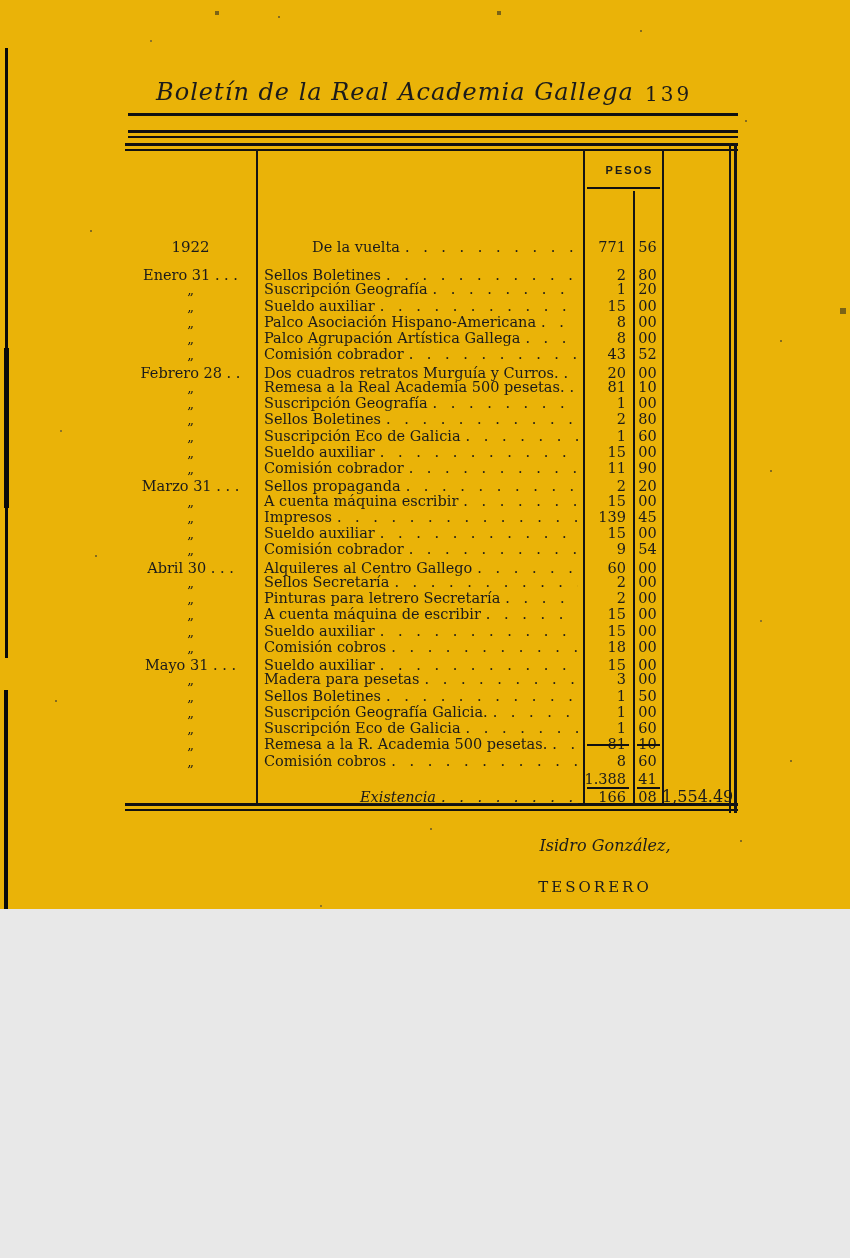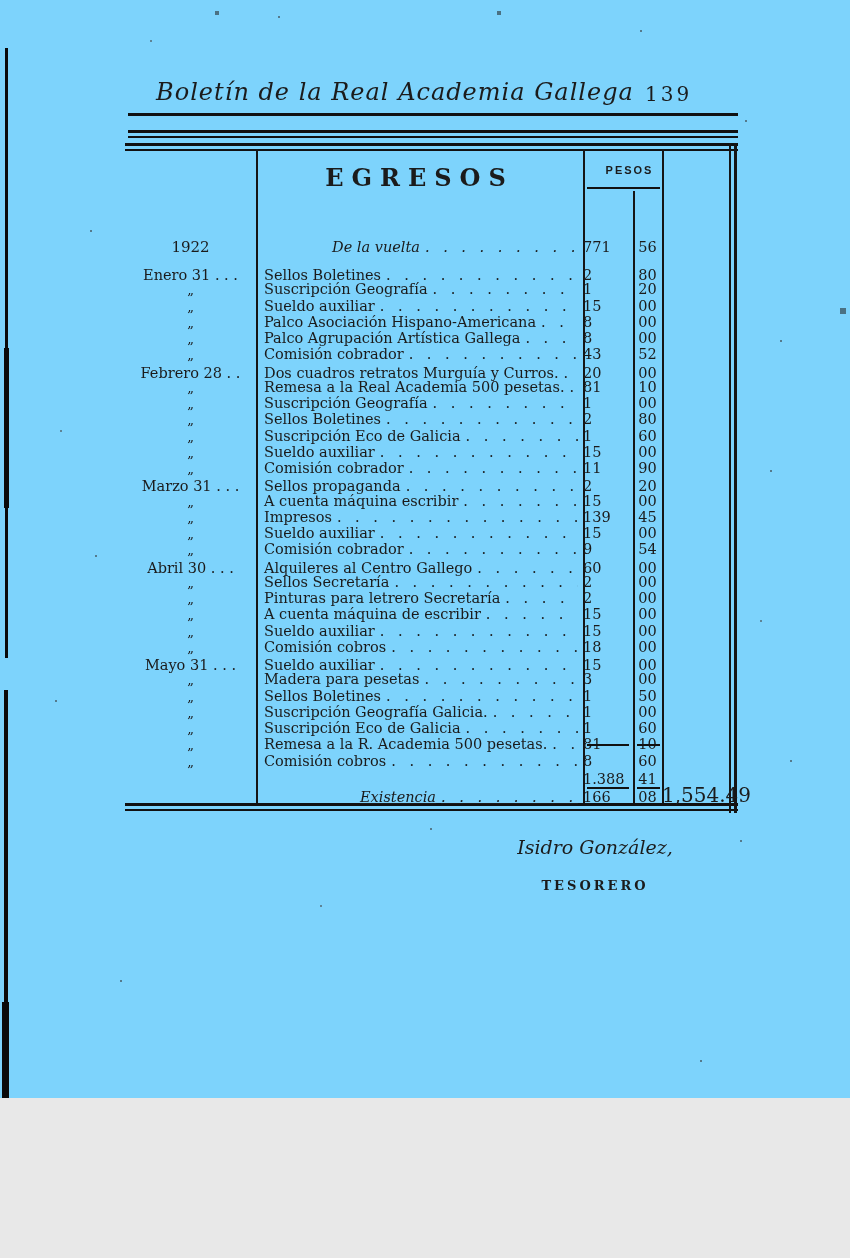--- a/index.html
+++ b/index.html
@@ -1,18 +1,18 @@
 <!DOCTYPE html>
 <html><head>
 <meta charset="utf-8">
 <style>
   html,body{margin:0;padding:0;background:#e8e8e8;}
   .page{
-    position:relative; width:850px; height:1098px; margin:0 auto;
-    background:#7dd3fc; overflow:hidden;
+    position:relative; width:850px; height:909px; margin:0 auto;
+    background:#eab308; overflow:hidden;
     font-family:"DejaVu Serif","Liberation Serif",serif;
     color:#1b1b1b;
   }
   .hline{position:absolute;background:#111;}
   .vline{position:absolute;background:#151515;}
 
   
   .spine{position:absolute;background:#0a0a0a;}
 
   
@@ -40,40 +40,40 @@
 
   .lrow{
     display:grid; grid-template-columns:131px 327px 50px 29px 76px;
     align-items:baseline; height:16.26px; line-height:16.26px;
     font-size:14.5px;
   }
   .c-date{text-align:center; white-space:nowrap;margin-top:36px;}
   .c-date.ditto{font-size:13px; line-height:14px;}
   .c-desc{display:flex; overflow:hidden; padding-left:8px; padding-right:5px; white-space:nowrap;}
   .leader{flex:1 1 auto; overflow:hidden; white-space:nowrap; padding-left:5px; letter-spacing:2px; word-spacing:5px;}
-  .c-pesos{padding-right:7px;}
+  .c-pesos{text-align:right; padding-right:7px;}
   .c-cents{text-align:center;}
-  .c-extra{text-align:right; padding-right:6px; font-size:20px; white-space:nowrap;}
+  .c-extra{text-align:right; padding-right:6px; font-size:16px; white-space:nowrap;}
 
   .carry-row{position:absolute; left:0; top:60px; width:613px;}
-  .carry-row .c-desc{padding-left:76px; font-style:italic;text-align:center;}
+  .carry-row .c-desc{padding-left:56px; text-align:center;}
 
   .rows-wrap{position:absolute; left:0; top:88px; width:613px;}
 
   .subtotal-row{position:absolute; left:0; top:605px; width:613px;}
   .balance-row{position:absolute; left:0; top:623px; width:613px;}
   .balance-row .c-desc{padding-left:104px; font-style:italic;text-decoration:underline;}
 
   .signature-name{
-    position:absolute; left:470px; top:836px; width:250px; text-align:center;
-    font-style:italic; font-size:19px; white-space:nowrap;
+    position:absolute; left:480px; top:836px; width:250px; text-align:center;
+    font-style:italic; font-size:16px; white-space:nowrap;
   }
   .signature-role{
     position:absolute; left:470px; top:878px; width:250px; text-align:center;
-    font-size:13px; font-weight:bold; letter-spacing:3px;
+    font-size:15px; font-weight:normal; letter-spacing:3px;
   }
 
   
   .specks{
     position:absolute; left:0; top:0; width:2px; height:2px; background:transparent;
     box-shadow:
       216px 12px 0 1px #222, 278px 16px 0 0 #333, 498px 12px 0 1px #222,
       640px 30px 0 0 #333, 150px 40px 0 0 #444, 745px 120px 0 0 #333,
       90px 230px 0 0 #333, 842px 310px 0 2px #222, 780px 340px 0 0 #333,
       60px 430px 0 0 #444, 770px 470px 0 0 #333, 95px 555px 0 0 #333,
@@ -111,21 +111,20 @@
     <div class="hline" style="left:0;top:666px;width:613px;height:1.5px;"></div>
     <div class="vline" style="left:604px;top:0;width:2px;height:670px;"></div>
     <div class="vline" style="left:609px;top:0;width:3px;height:670px;"></div>
 
     <div class="vline" style="left:131px;top:6px;width:1.5px;height:654px;"></div>
     <div class="vline" style="left:458px;top:6px;width:1.5px;height:654px;"></div>
     <div class="vline" style="left:537px;top:6px;width:1.5px;height:654px;"></div>
     <div class="vline" style="left:508px;top:48px;width:1.5px;height:612px;"></div>
     <div class="hline" style="left:462px;top:44px;width:73px;height:1.5px;"></div>
 
-    <div class="egresos-title">EGRESOS</div>
     <div class="pesos-header">PESOS</div>
 
     <div class="lrow carry-row">
       <span class="c-date" style="font-size:15px;">1922</span>
       <span class="c-desc">
           <span>De la vuelta</span>
           <span class="leader">. . . . . . . . . . . . . . . . . . . . . . . . . . . . . . . . . . . . . . . .</span>
         </span>
       <span class="c-pesos">771</span>
       <span class="c-cents">56</span>

